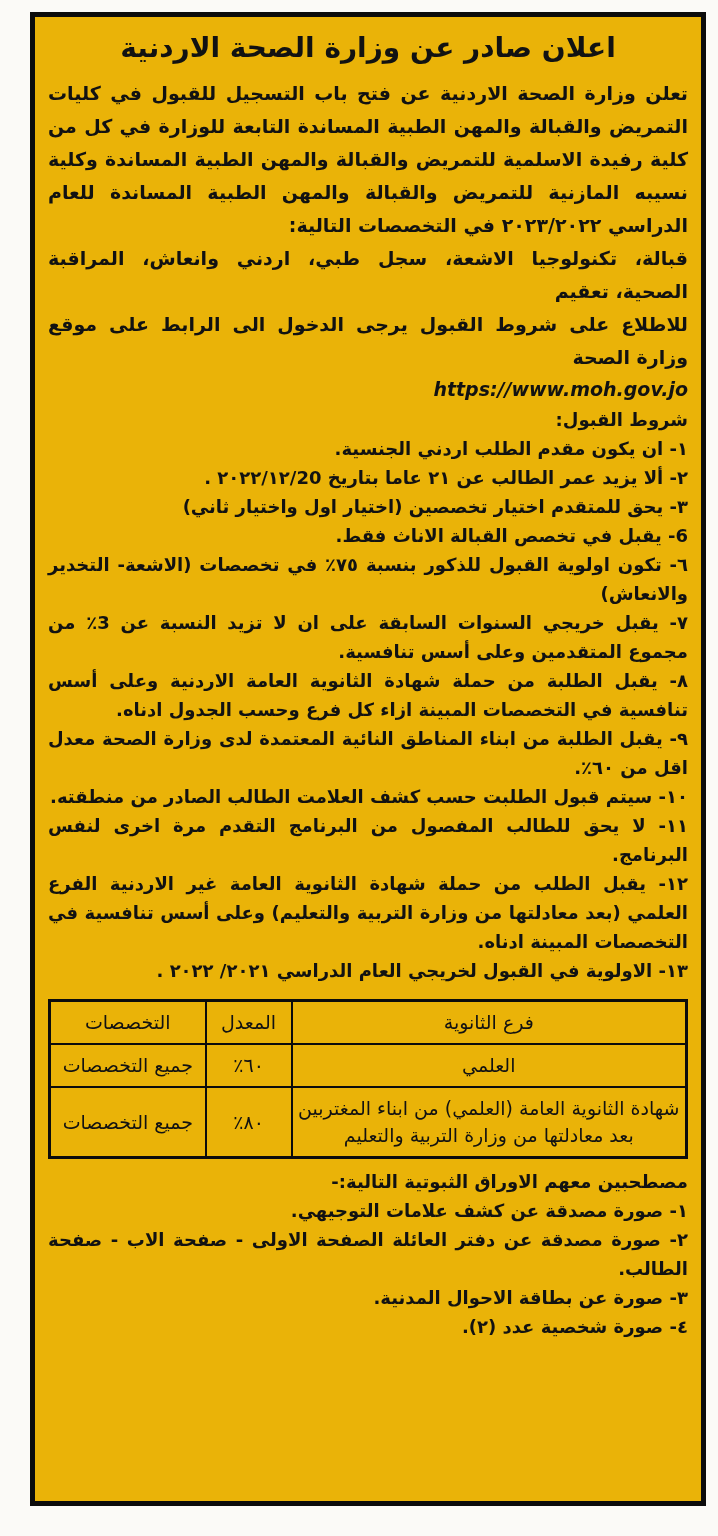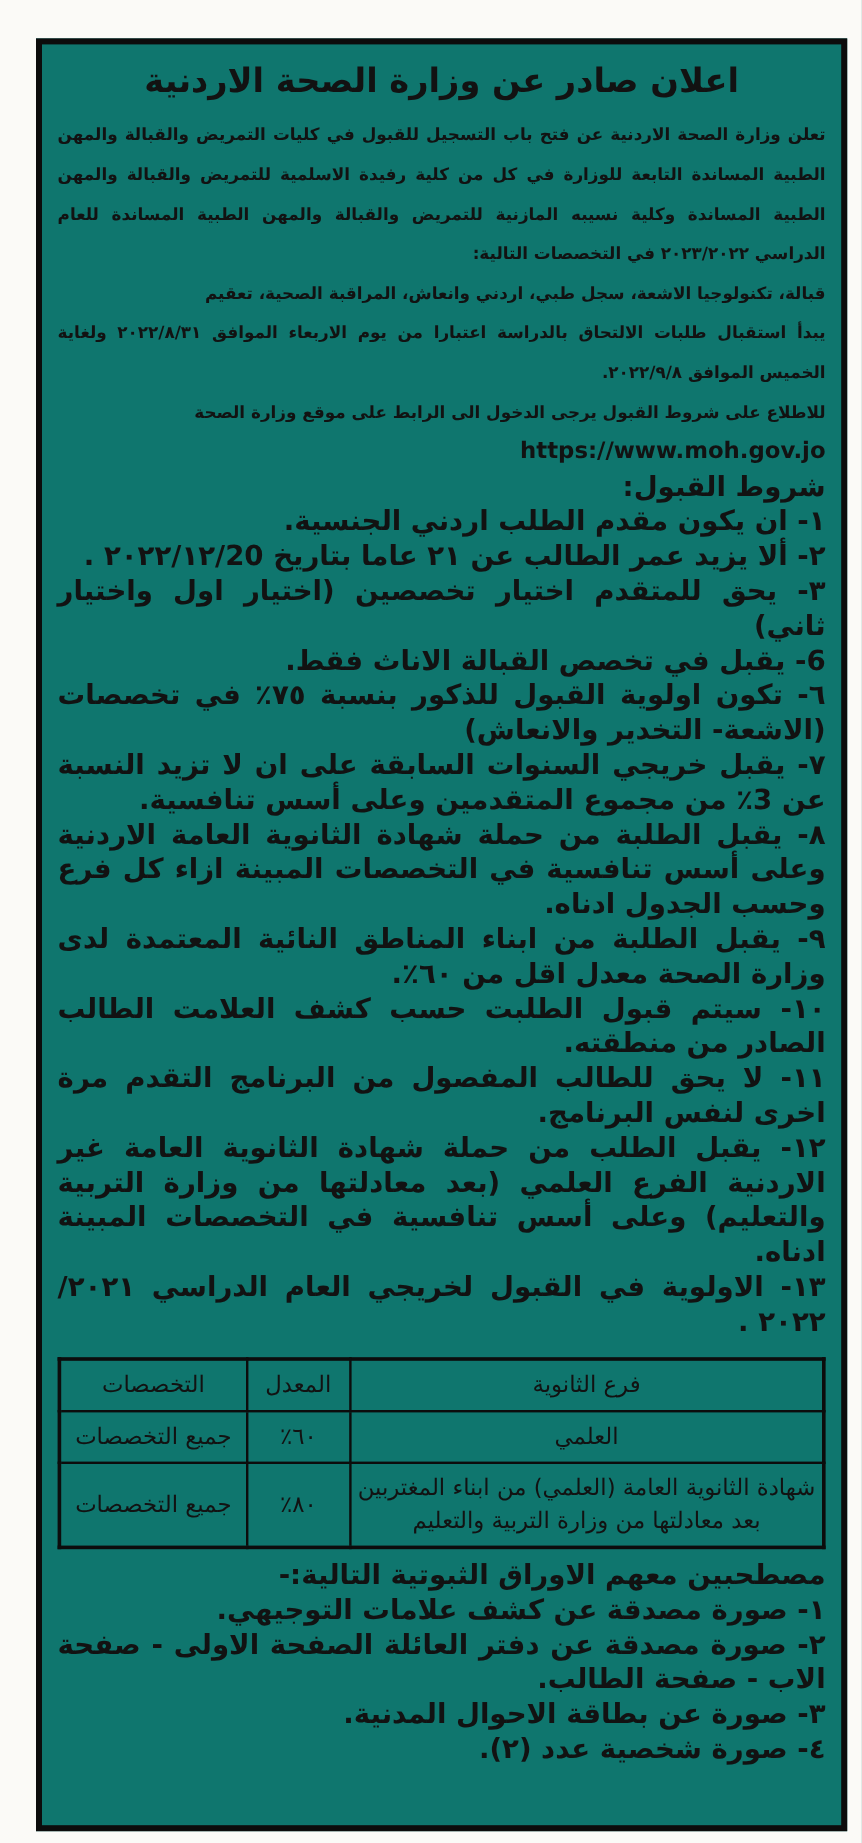--- a/index.html
+++ b/index.html
@@ -13,51 +13,52 @@
   }
   .page {
     position: relative;
     width: 718px;
     height: 1536px;
     background: #fbfaf7;
   }
   .ad-box {
     position: absolute;
     left: 30px;
-    top: 32px;
+    top: 12px;
     width: 676px;
     height: 1494px;
     box-sizing: border-box;
     border: 5px solid #0c0c0c;
-    background: #0f766e;
+    background: #eab308;
     padding: 6px 13px 4px 13px;
     direction: rtl;
     color: #121212;
     font-weight: bold;
     overflow: hidden;
   }
   .ad-title {
     text-align: center;
     font-size: 28px;
     line-height: 46px;
     margin: 2px 0 6px 0;
     letter-spacing: 0;
   }
   .p {
-    font-size: 23px;
+    font-size: 18px;
     text-align: justify;
     line-height: 29px;
   }
-  .top .p { line-height: 33px; font-size: 14px; }
+  .top .p { line-height: 33px; font-size: 19px; }
   .url-line {
     direction: ltr;
     text-align: right;
     font-size: 19px;
     line-height: 31px;
     font-weight: bold;
+    font-style: italic;
   }
   .cond { line-height: 29px; }
   .req-table {
     width: 100%;
     border-collapse: collapse;
     margin: 14px 0 8px 0;
     border: 3px solid #0c0c0c;
   }
   .req-table th, .req-table td {
     border: 2.5px solid #0c0c0c;
@@ -76,21 +77,20 @@
 <body>
 
 <div class="page">
   <div class="ad-box">
 
     <div class="ad-title">اعلان صادر عن وزارة الصحة الاردنية</div>
 
     <div class="top">
       <div class="p">تعلن وزارة الصحة الاردنية عن فتح باب التسجيل للقبول في كليات التمريض والقبالة والمهن الطبية المساندة التابعة للوزارة في كل من كلية رفيدة الاسلمية للتمريض والقبالة والمهن الطبية المساندة وكلية نسيبه المازنية للتمريض والقبالة والمهن الطبية المساندة للعام الدراسي ٢٠٢٣/٢٠٢٢ في التخصصات التالية:</div>
       <div class="p">قبالة، تكنولوجيا الاشعة، سجل طبي، اردني وانعاش، المراقبة الصحية، تعقيم</div>
-      <div class="p">يبدأ استقبال طلبات الالتحاق بالدراسة اعتبارا من يوم الاربعاء الموافق ٢٠٢٢/٨/٣١ ولغاية الخميس الموافق ٢٠٢٢/٩/٨.</div>
       <div class="p">للاطلاع على شروط القبول يرجى الدخول الى الرابط على موقع وزارة الصحة</div>
       <div class="url-line">https://www.moh.gov.jo</div>
     </div>
 
     <div class="p">شروط القبول:</div>
 
     <div>
       <div class="p cond">١- ان يكون مقدم الطلب اردني الجنسية.</div>
       <div class="p cond">٢- ألا يزيد عمر الطالب عن ٢١ عاما بتاريخ ٢٠٢٢/١٢/20 .</div>
       <div class="p cond">٣- يحق للمتقدم اختيار تخصصين (اختيار اول واختيار ثاني)</div>

